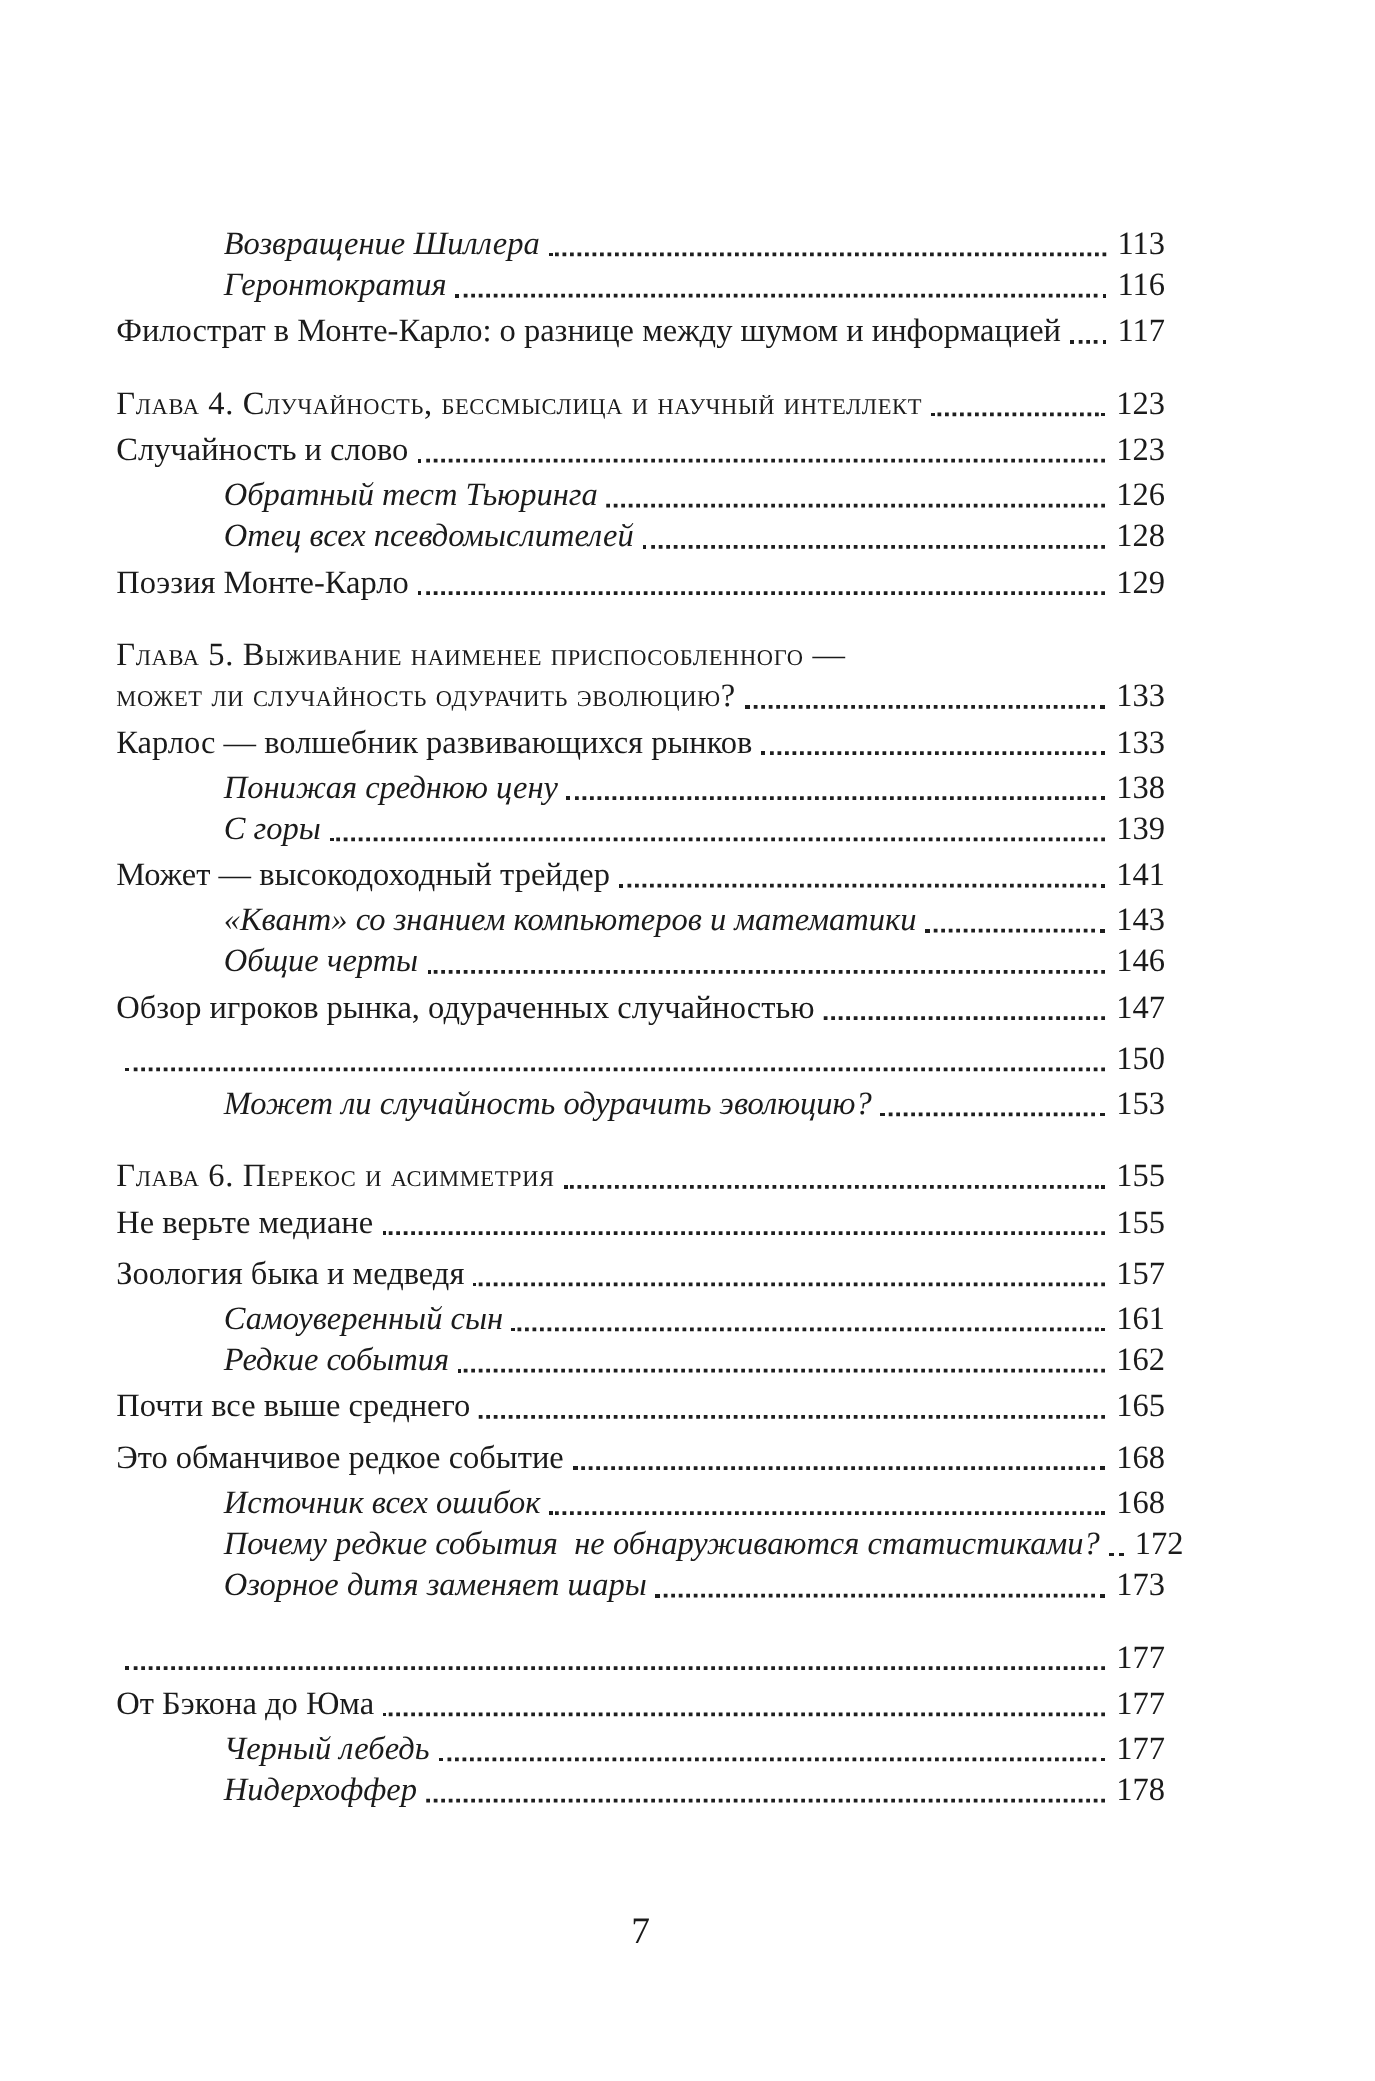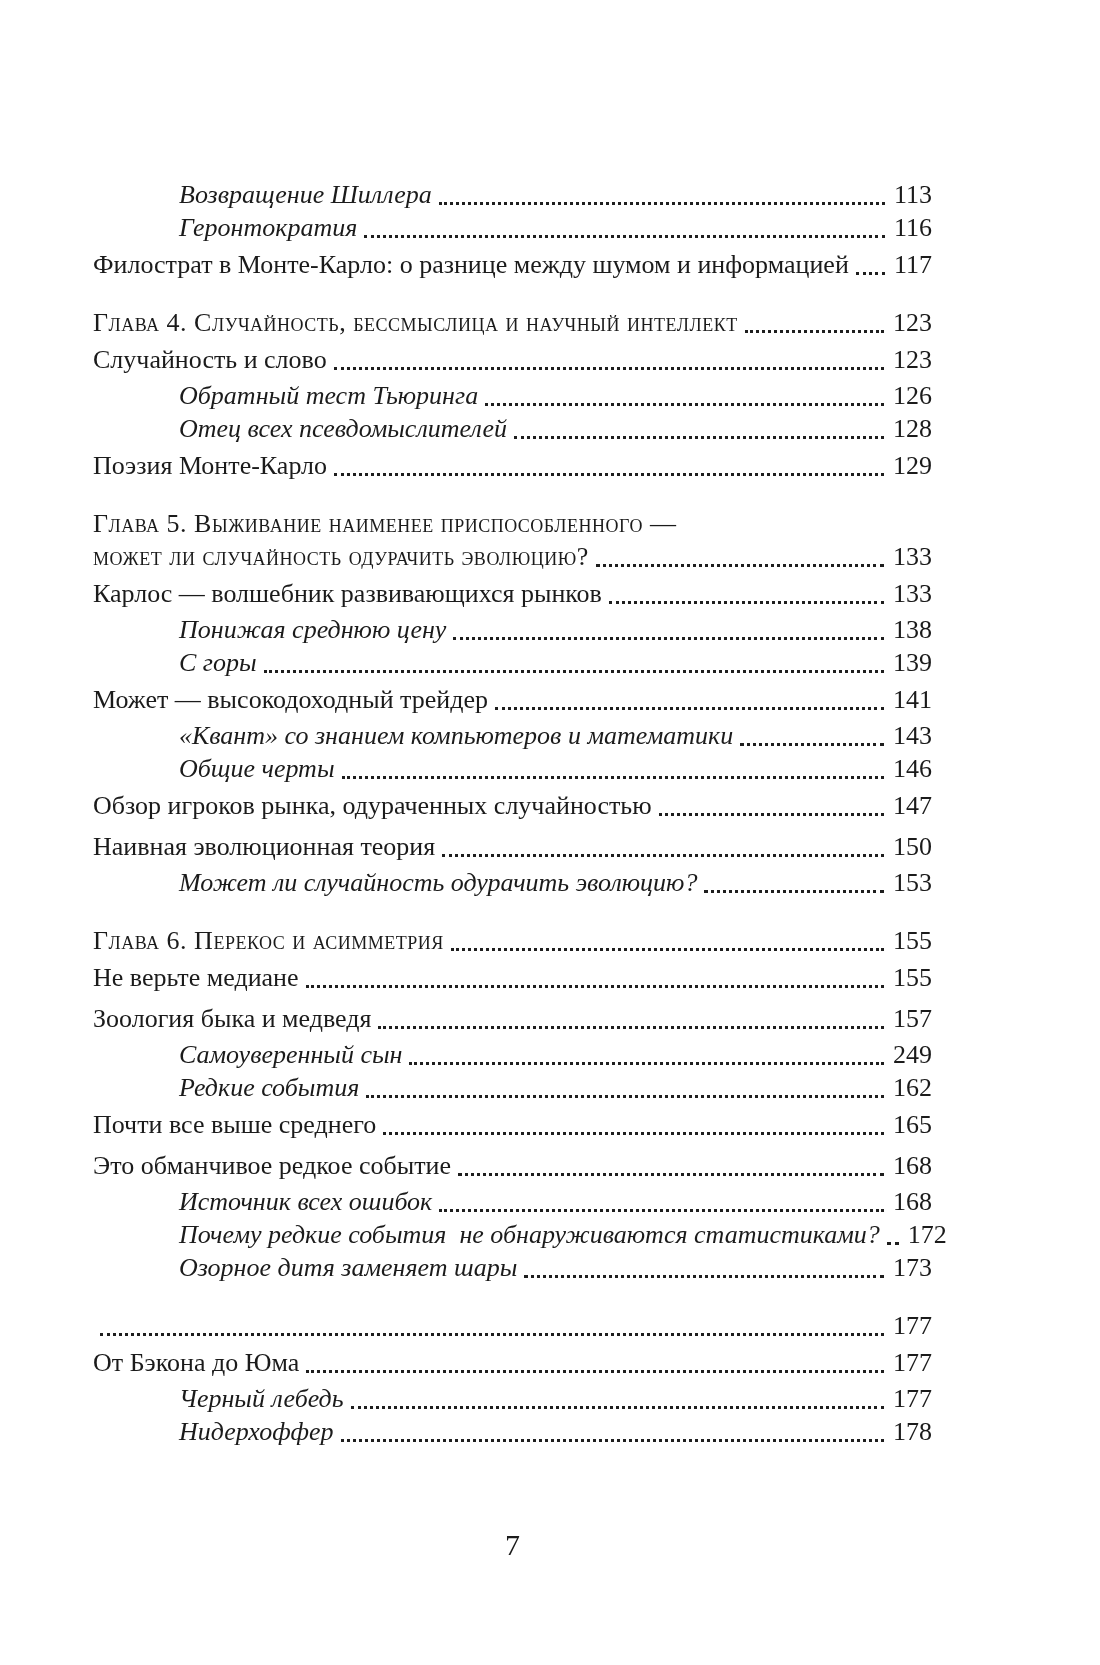--- a/index.html
+++ b/index.html
@@ -149,21 +149,20 @@
         <span class="t">Общие черты</span>
         <span class="leader"></span>
         <span class="pg">146</span>
       </div>
       <div class="row main">
         <span class="t">Обзор игроков рынка, одураченных случайностью</span>
         <span class="leader"></span>
         <span class="pg">147</span>
       </div>
       <div class="row main">
-        <span class="t">Наивная эволюционная теория</span>
         <span class="leader"></span>
         <span class="pg">150</span>
       </div>
       <div class="row sub">
         <span class="t">Может ли случайность одурачить эволюцию?</span>
         <span class="leader"></span>
         <span class="pg">153</span>
       </div>
       <div class="row chapter">
         <span class="t">Глава 6. Перекос и асимметрия</span>
@@ -176,21 +175,21 @@
         <span class="pg">155</span>
       </div>
       <div class="row main">
         <span class="t">Зоология быка и медведя</span>
         <span class="leader"></span>
         <span class="pg">157</span>
       </div>
       <div class="row sub">
         <span class="t">Самоуверенный сын</span>
         <span class="leader"></span>
-        <span class="pg">249</span>
+        <span class="pg">161</span>
       </div>
       <div class="row sub">
         <span class="t">Редкие события</span>
         <span class="leader"></span>
         <span class="pg">162</span>
       </div>
       <div class="row main">
         <span class="t">Почти все выше среднего</span>
         <span class="leader"></span>
         <span class="pg">165</span>

